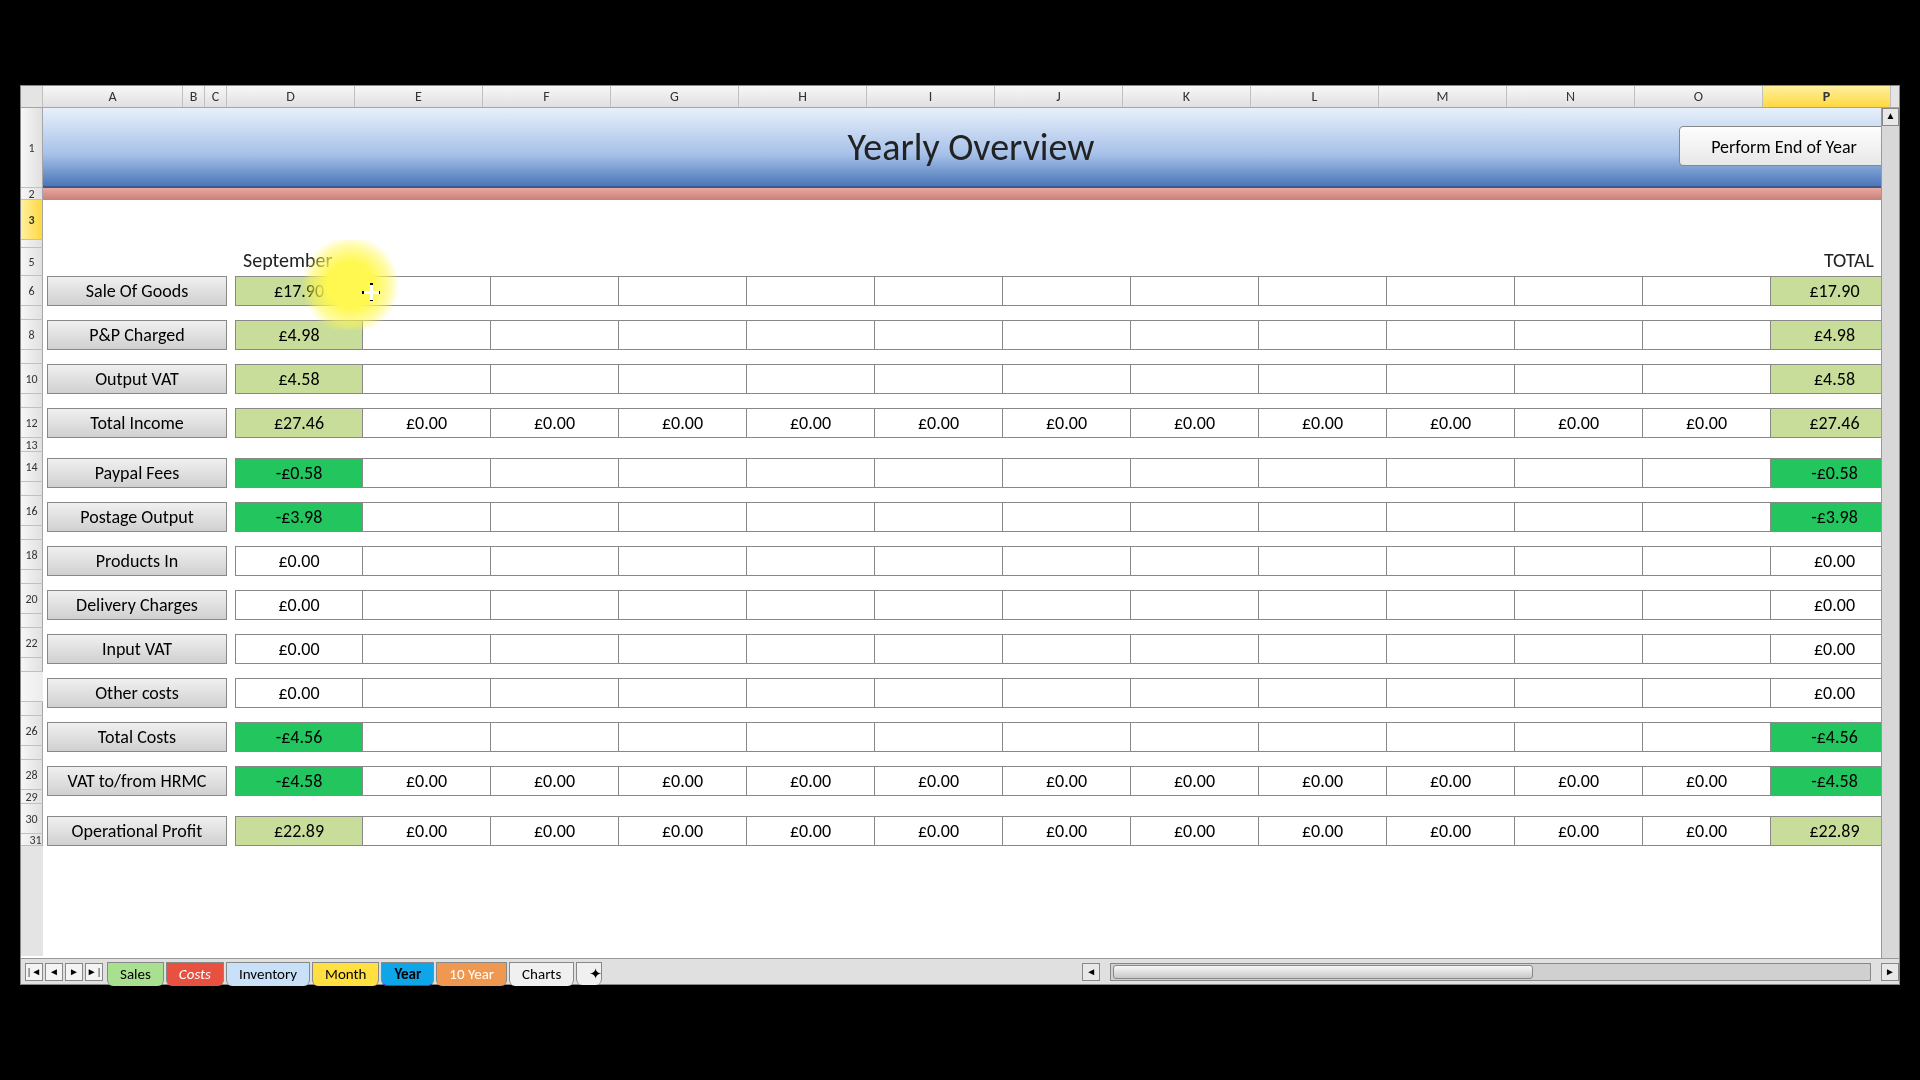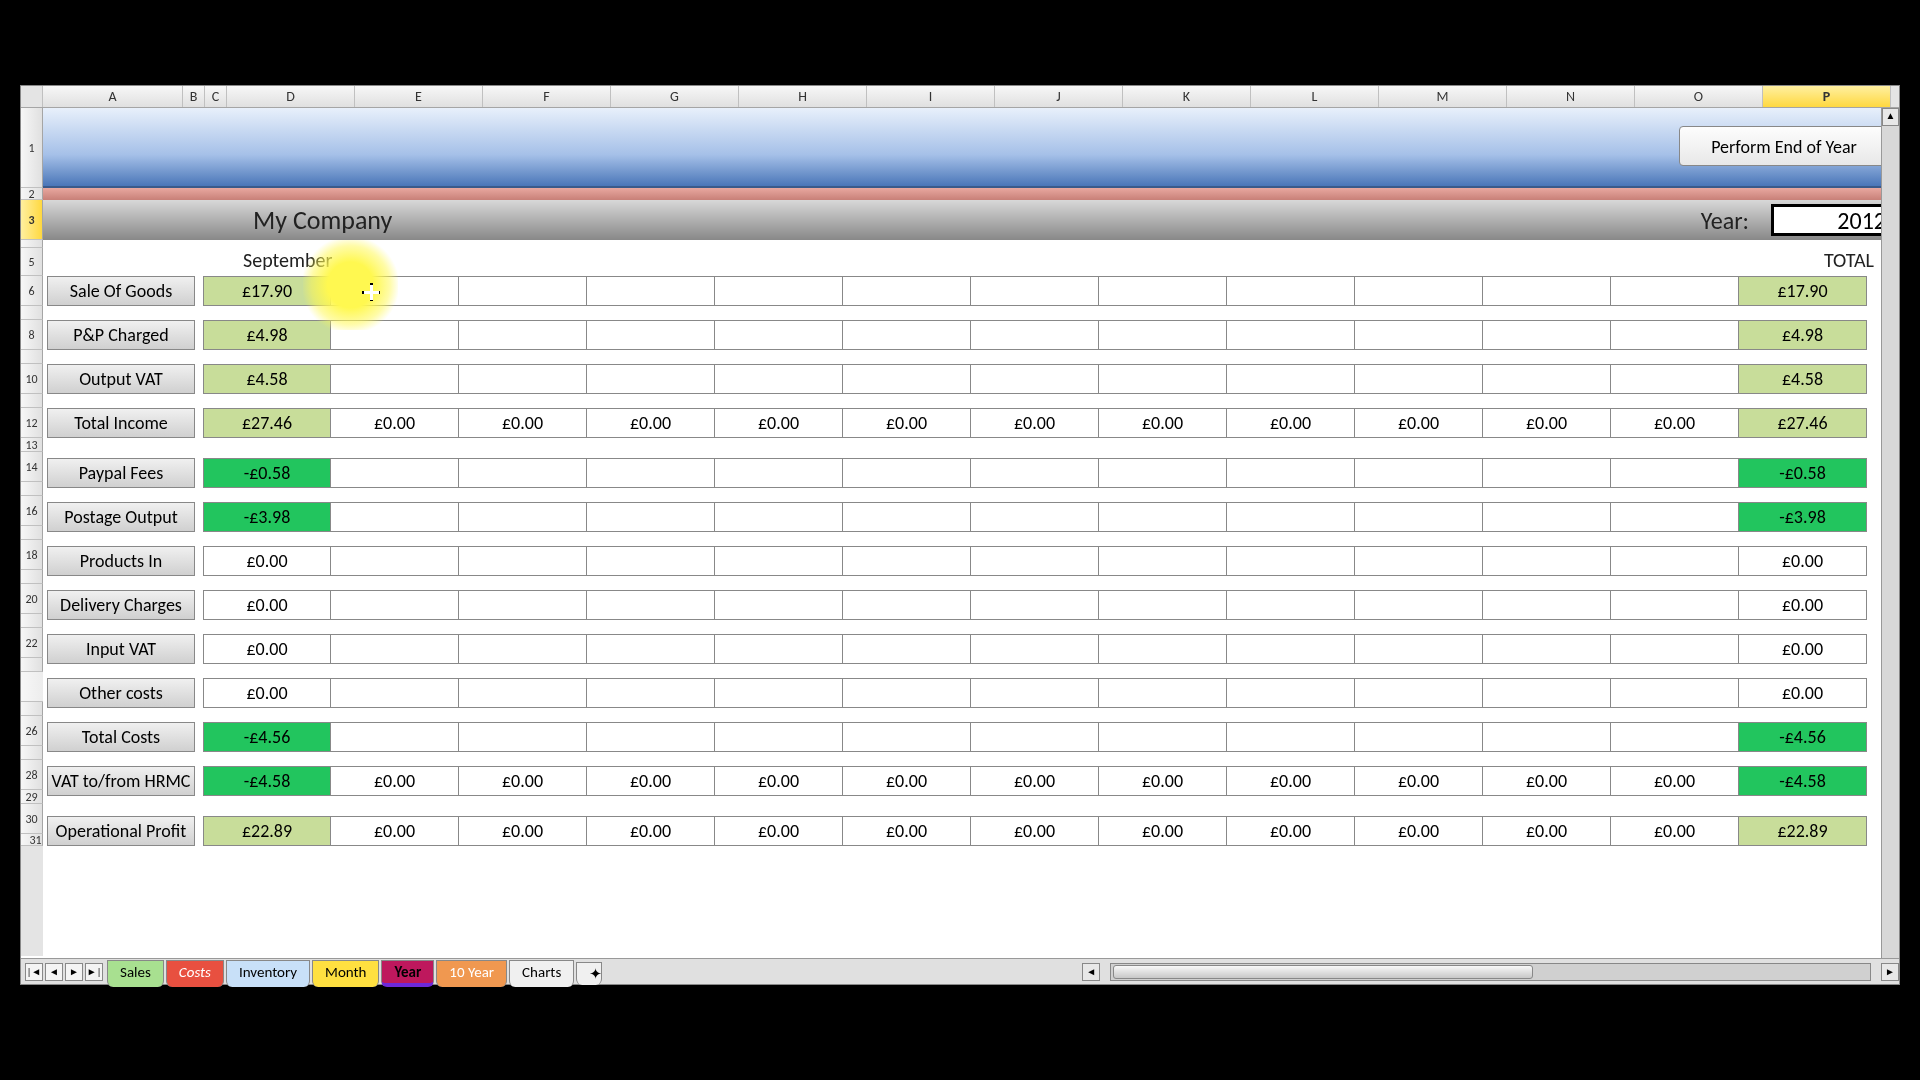--- a/index.html
+++ b/index.html
@@ -66,21 +66,21 @@
   width: 126px; height: 32px;
   background:#fff; border: 3px solid #000;
   text-align:right; padding-right:8px; font-size: 24px; line-height: 28px;
 }
 .content { position:absolute; top: 140px; left:0; right:0; bottom:0; }
 .month-header { position:absolute; left: 200px; top: 0; font-size: 20px; color:#222; }
 .total-header { position:absolute; right: 25px; top: 0; font-size: 20px; color:#222; }
 .rows { position:absolute; top: 28px; left: 0; right: 0; }
 .data-row { display:flex; height: 30px; margin-bottom: 14px; align-items:stretch; }
 .label-cell {
-  width: 148px; margin-left: 4px;
+  width: 180px; margin-left: 4px;
   background: linear-gradient(#f0f0f0,#d0d0d0);
   border: 1px solid #888;
   text-align:center; font-size: 18px; line-height: 28px;
 }
 .gap { width: 8px; }
 .data-cell {
   width: 128px; border:1px solid #888; border-left:none;
   text-align:center; font-size: 18px; line-height: 28px;
   background:#fff;
 }
@@ -111,21 +111,21 @@
   background:#e0e0e0; border-top:1px solid #999;
   display:flex; align-items:center;
 }
 .tab-nav { display:flex; margin-left:4px; }
 .tab-nav-btn { width:18px; height:18px; border:1px solid #888; background:#f4f4f4; margin-right:2px; font-size:10px; text-align:center; line-height:16px; }
 .tab { padding: 2px 12px; font-size:15px; border:1px solid #888; border-bottom:none; margin-left:2px; border-radius: 0 0 6px 6px; background:#f0f0f0; position:relative; top:2px;}
 .tab.green { background:#a8e090; }
 .tab.red { background:#e85040; color:#fff; font-style:italic; }
 .tab.blue { background:#c8e0f8;text-align:right; }
 .tab.yellow { background:#ffe040; }
-.tab.active { background:#be185d; font-weight:bold; border-bottom:4px solid #6d28d9; }
+.tab.active { background:#0ea5e9; font-weight:bold; border-bottom:1px solid #6d28d9; }
 .tab.orange { background:#f09850; color:#fff; }
 .tab.new { width:20px; text-align:center; }
 .hscroll { flex:1; margin: 0 10px; height:18px; background:#d0d0d0; border:1px solid #888; position:relative; }
 .hscroll-thumb { position:absolute; left:2px; top:1px; width:420px; height:14px; background:linear-gradient(#f8f8f8,#c8c8c8); border:1px solid #888; border-radius:3px;}
 .hscroll-l,.hscroll-r { width:18px; height:18px; background:#e8e8e8; border:1px solid #888; font-size:10px; text-align:center; line-height:16px;}
 
 .vscroll { position:absolute; right:0; top:22px; bottom:26px; width:18px; background:#d8d8d8; border-left:1px solid #999;}
 .vscroll-btn { height:18px; background:#e8e8e8; border:1px solid #888; font-size:10px; text-align:center;}
 </style>
 </head>
@@ -186,28 +186,24 @@
         <div class="row-h" style="height: 14px; line-height: 14px;"></div>
         <div class="row-h" style="height: 30px; line-height: 30px;">28</div>
         <div class="row-h" style="height: 14px; line-height: 14px;">29</div>
         <div class="row-h" style="height: 30px; line-height: 30px;">30</div>
         <div class="row-h" style="height: 12px; line-height: 12px; padding-left: 8px;">31</div>
       </div>
 
     <div class="sheet">
 
       <div class="banner">
+        <span class="banner-title">Yearly Overview</span>
         <div class="eoy-btn">Perform End of Year</div>
       </div>
       <div class="pink-strip"></div>
-      <div class="company-bar">
-        <span class="company-name">My Company</span>
-        <span class="year-label">Year:</span>
-        <div class="year-box">2012</div>
-      </div>
 
       <div class="content">
         <div class="month-header">September</div>
         <div class="total-header">TOTAL</div>
         <div class="rows" id="data-rows">
             <div class="data-row">
               <div class="label-cell">Sale Of Goods</div>
               <div class="gap"></div>
               <div class="data-cell green" style="border-left: 1px solid rgb(136, 136, 136);">£17.90</div>
               <div class="data-cell"></div>

